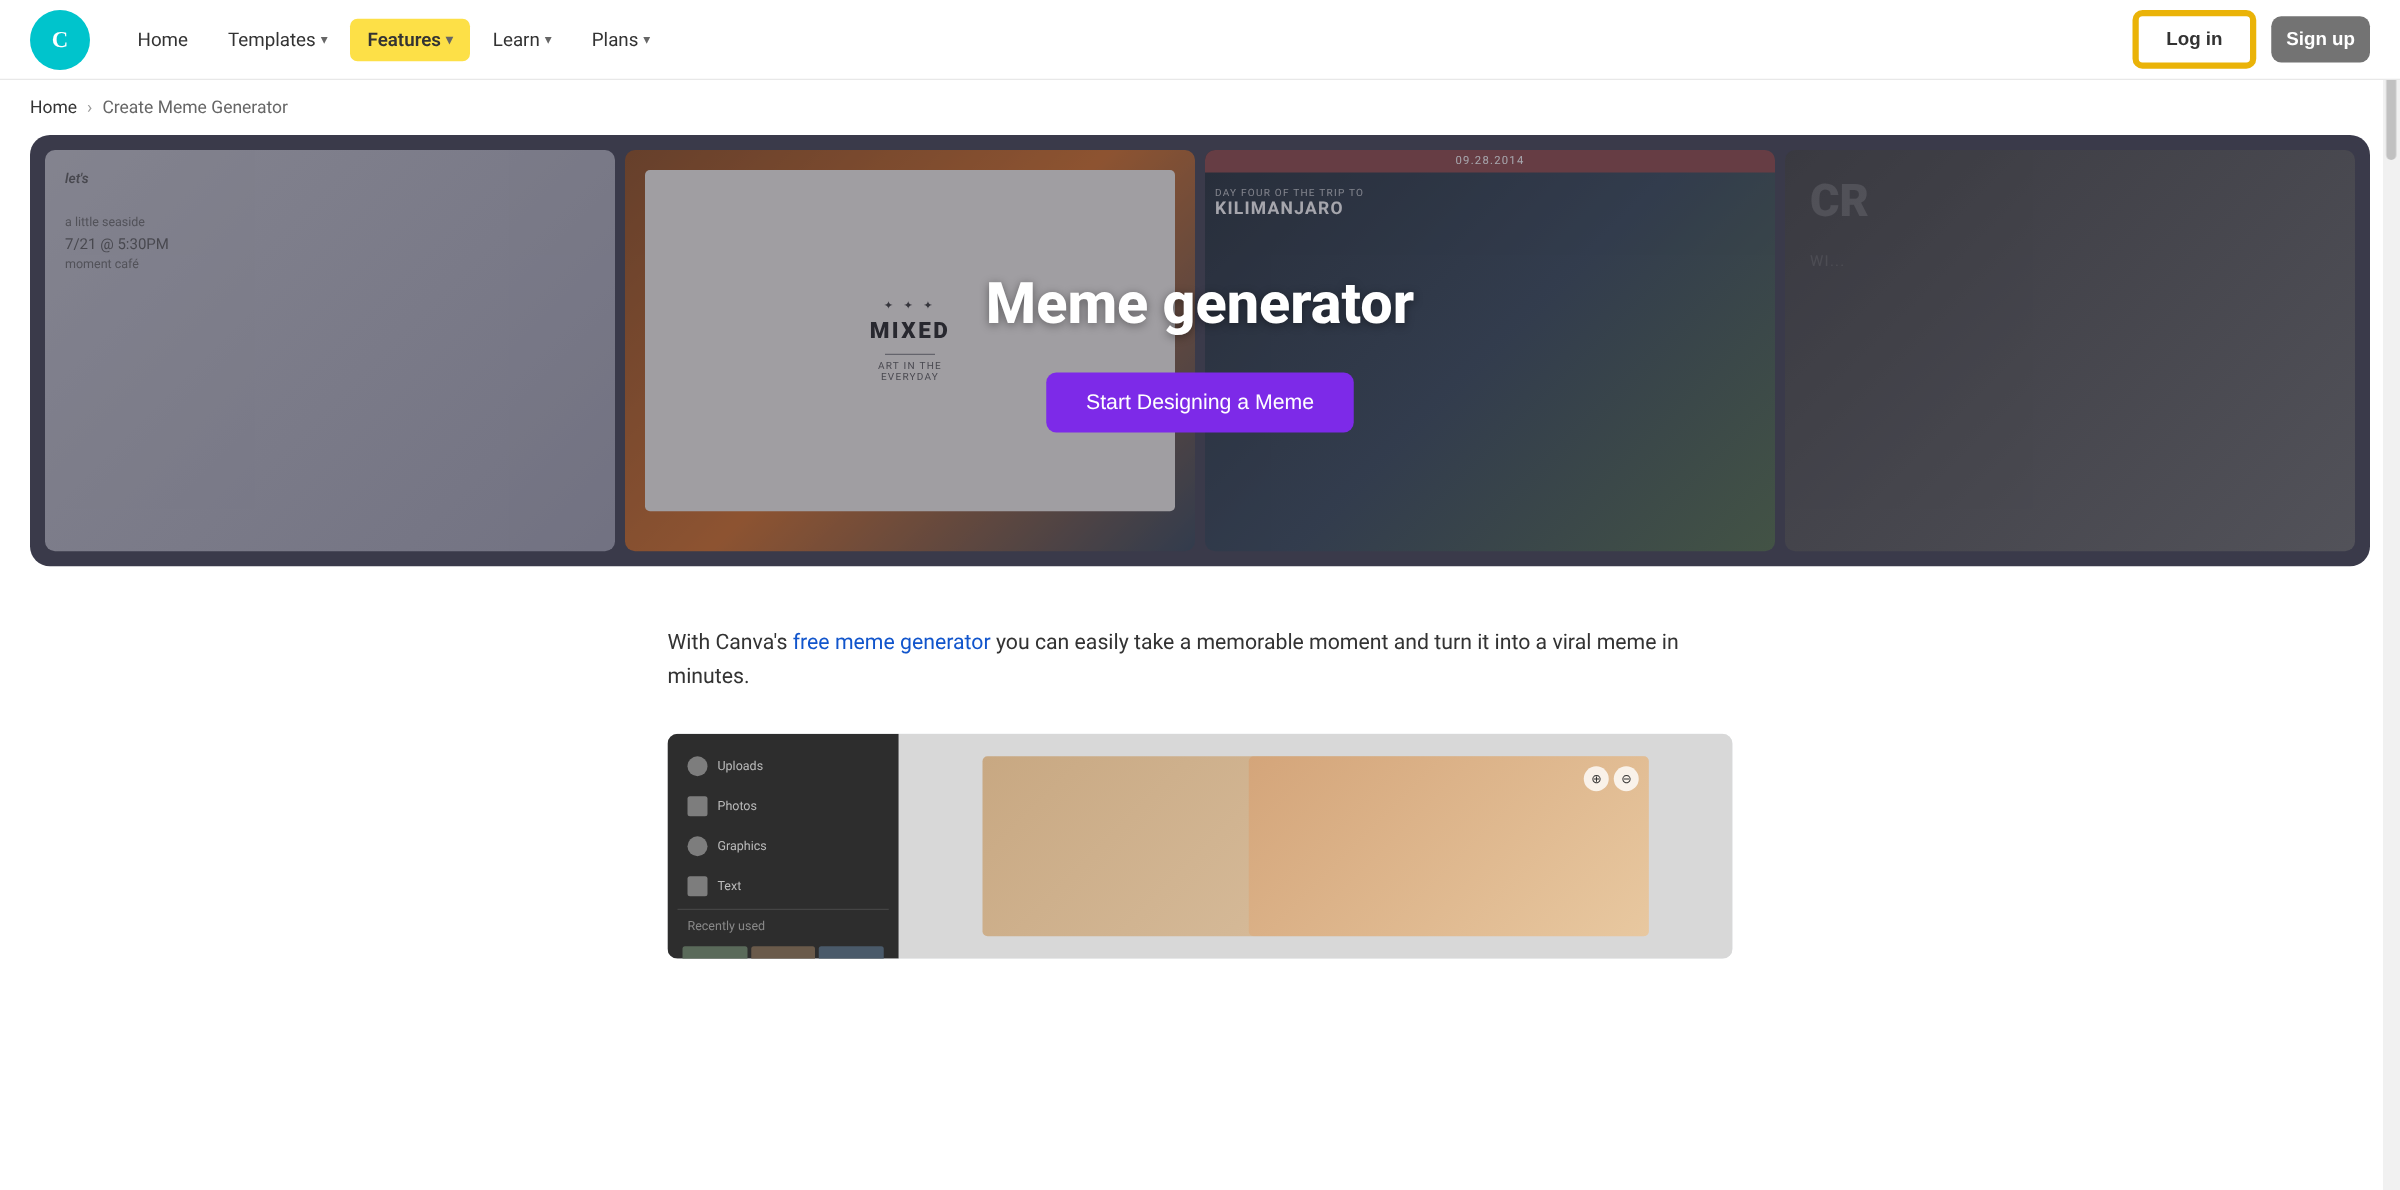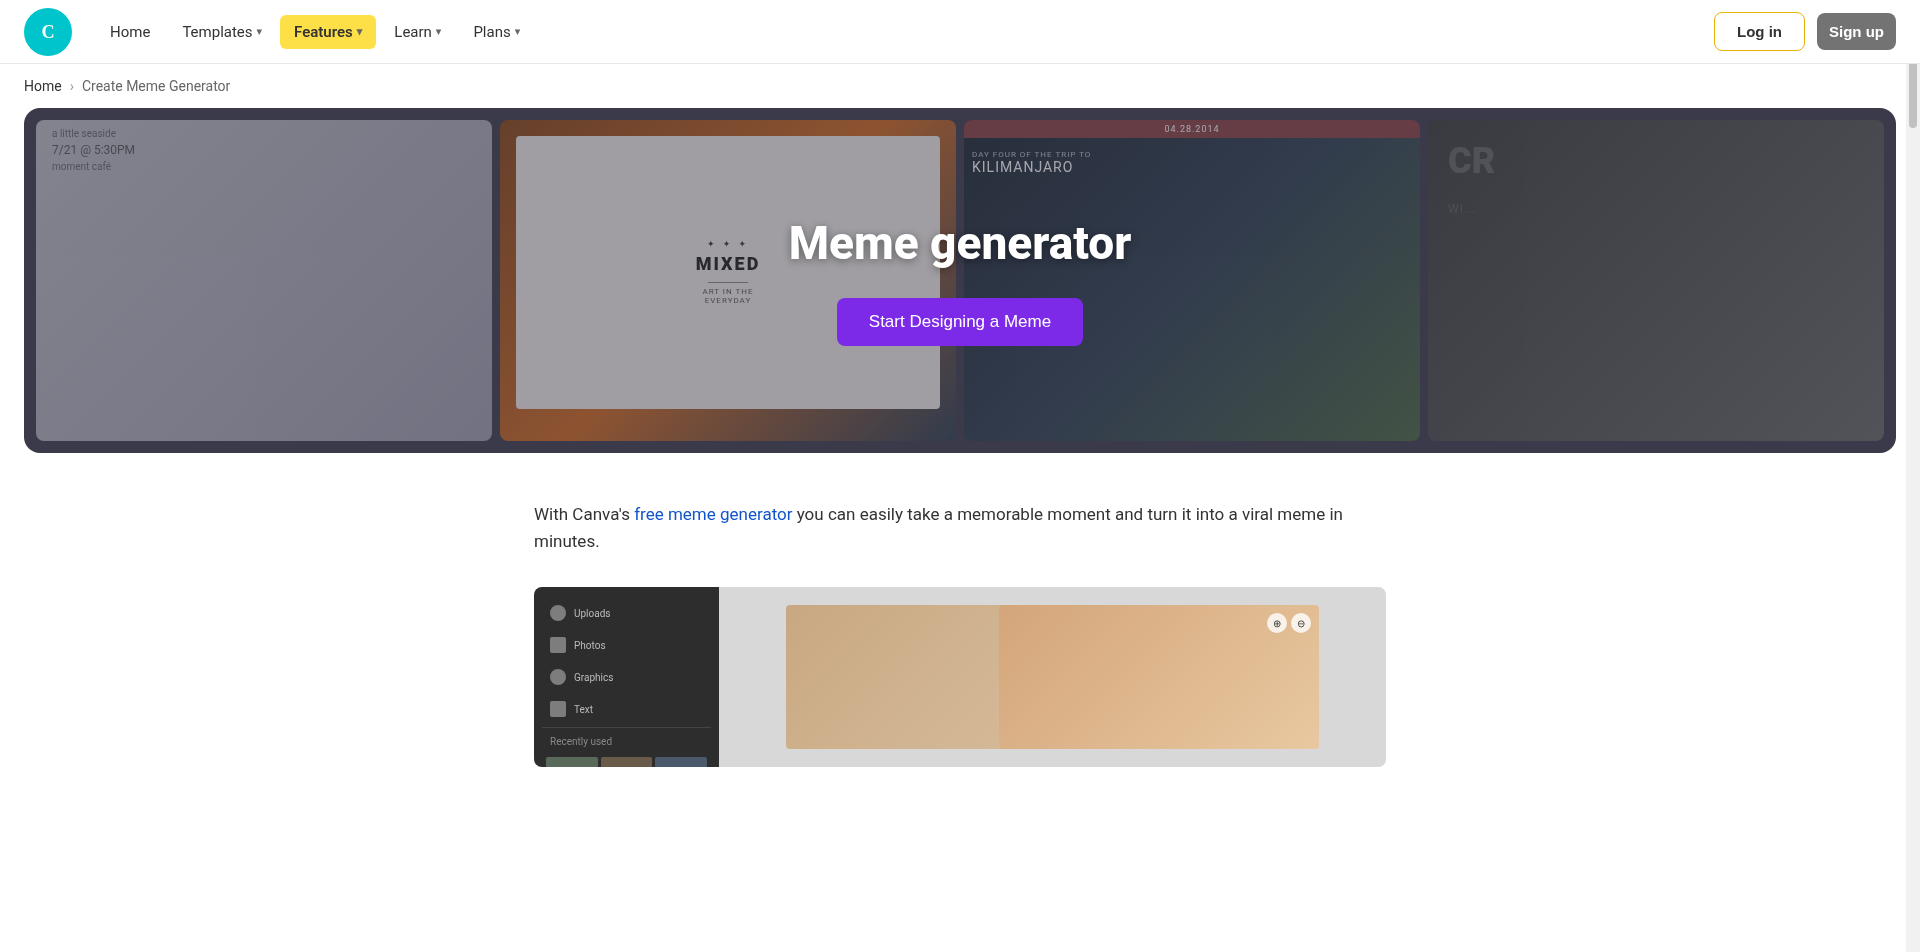--- a/index.html
+++ b/index.html
@@ -54,21 +54,21 @@
       font-weight: 600;
     }
     .nav-link .chevron { font-size: 11px; color: #666; }
     .nav-actions {
       display: flex;
       align-items: center;
       gap: 12px;
     }
     .btn-login {
       padding: 10px 22px;
-      border: 1px solid #eab308;
+      border: 5px solid #eab308;
       border-radius: 8px;
       background: #fff;
       font-size: 15px;
       font-weight: 600;
       cursor: pointer;
       color: #333;
     }
     .btn-signup {
       padding: 10px 12px;
       border: none;
@@ -310,35 +310,36 @@
 
 <div class="breadcrumb">
   <a>Home</a>
   <span class="sep">›</span>
   <span class="current">Create Meme Generator</span>
 </div>
 
 <div class="hero">
   <div class="hero-bg">
     <div class="hero-card hero-card-1">
+      <div style="padding:16px; color:#555; font-size:11px; font-weight:600; font-style:italic;">let's</div>
       <div style="padding:0 16px; color:#666; font-size:10px; margin-top:8px;">a little seaside</div>
       <div style="padding:0 16px; color:#555; font-size:12px; margin-top:4px;">7/21 @ 5:30PM</div>
       <div style="padding:0 16px; color:#666; font-size:10px; margin-top:4px;">moment café</div>
     </div>
     <div class="hero-card hero-card-2">
       <div style="margin:16px; background:#f5f0eb; border-radius:4px; height:85%; display:flex; flex-direction:column; align-items:center; justify-content:center; padding:12px;">
         <div style="font-size:9px; color:#333; letter-spacing:3px;">✦ ✦ ✦</div>
         <div style="font-size:18px; font-weight:900; color:#1a1a1a; margin:4px 0; letter-spacing:2px; text-transform:uppercase;">MIXED</div>
         <div style="width:40px; height:1px; background:#888; margin:4px 0;"></div>
         <div style="font-size:8px; color:#555; text-align:center; text-transform:uppercase; letter-spacing:1px;">ART IN THE<br>EVERYDAY</div>
       </div>
     </div>
     <div class="hero-card hero-card-3">
-      <div style="background:#8b4040; color:#fff; font-size:9px; padding:4px 8px; text-align:center; letter-spacing:1px;">04.28.2014</div>
-      <div style="padding:8px; color:rgba(255,255,255,0.7); font-size:8px; text-align:left; letter-spacing:1px; text-transform:uppercase; margin-top:4px;">DAY FOUR OF THE TRIP TO<br><span style="font-size:14px; font-weight:400; color:#fff;">KILIMANJARO</span></div>
+      <div style="background:#8b4040; color:#fff; font-size:9px; padding:4px 8px; text-align:center; letter-spacing:1px;">09.28.2014</div>
+      <div style="padding:8px; color:rgba(255,255,255,0.7); font-size:8px; text-align:left; letter-spacing:1px; text-transform:uppercase; margin-top:4px;">DAY FOUR OF THE TRIP TO<br><span style="font-size:14px; font-weight:700; color:#fff;">KILIMANJARO</span></div>
     </div>
     <div class="hero-card hero-card-5">
       <div style="padding:20px; color:rgba(255,255,255,0.2); font-size:36px; font-weight:900; text-transform:uppercase;">CR</div>
       <div style="padding:0 20px; color:rgba(255,255,255,0.15); font-size:12px; text-transform:uppercase; letter-spacing:1px;">wi...</div>
     </div>
   </div>
   <h1 class="hero-title">Meme generator</h1>
   <button class="hero-cta">Start Designing a Meme</button>
 </div>
 

